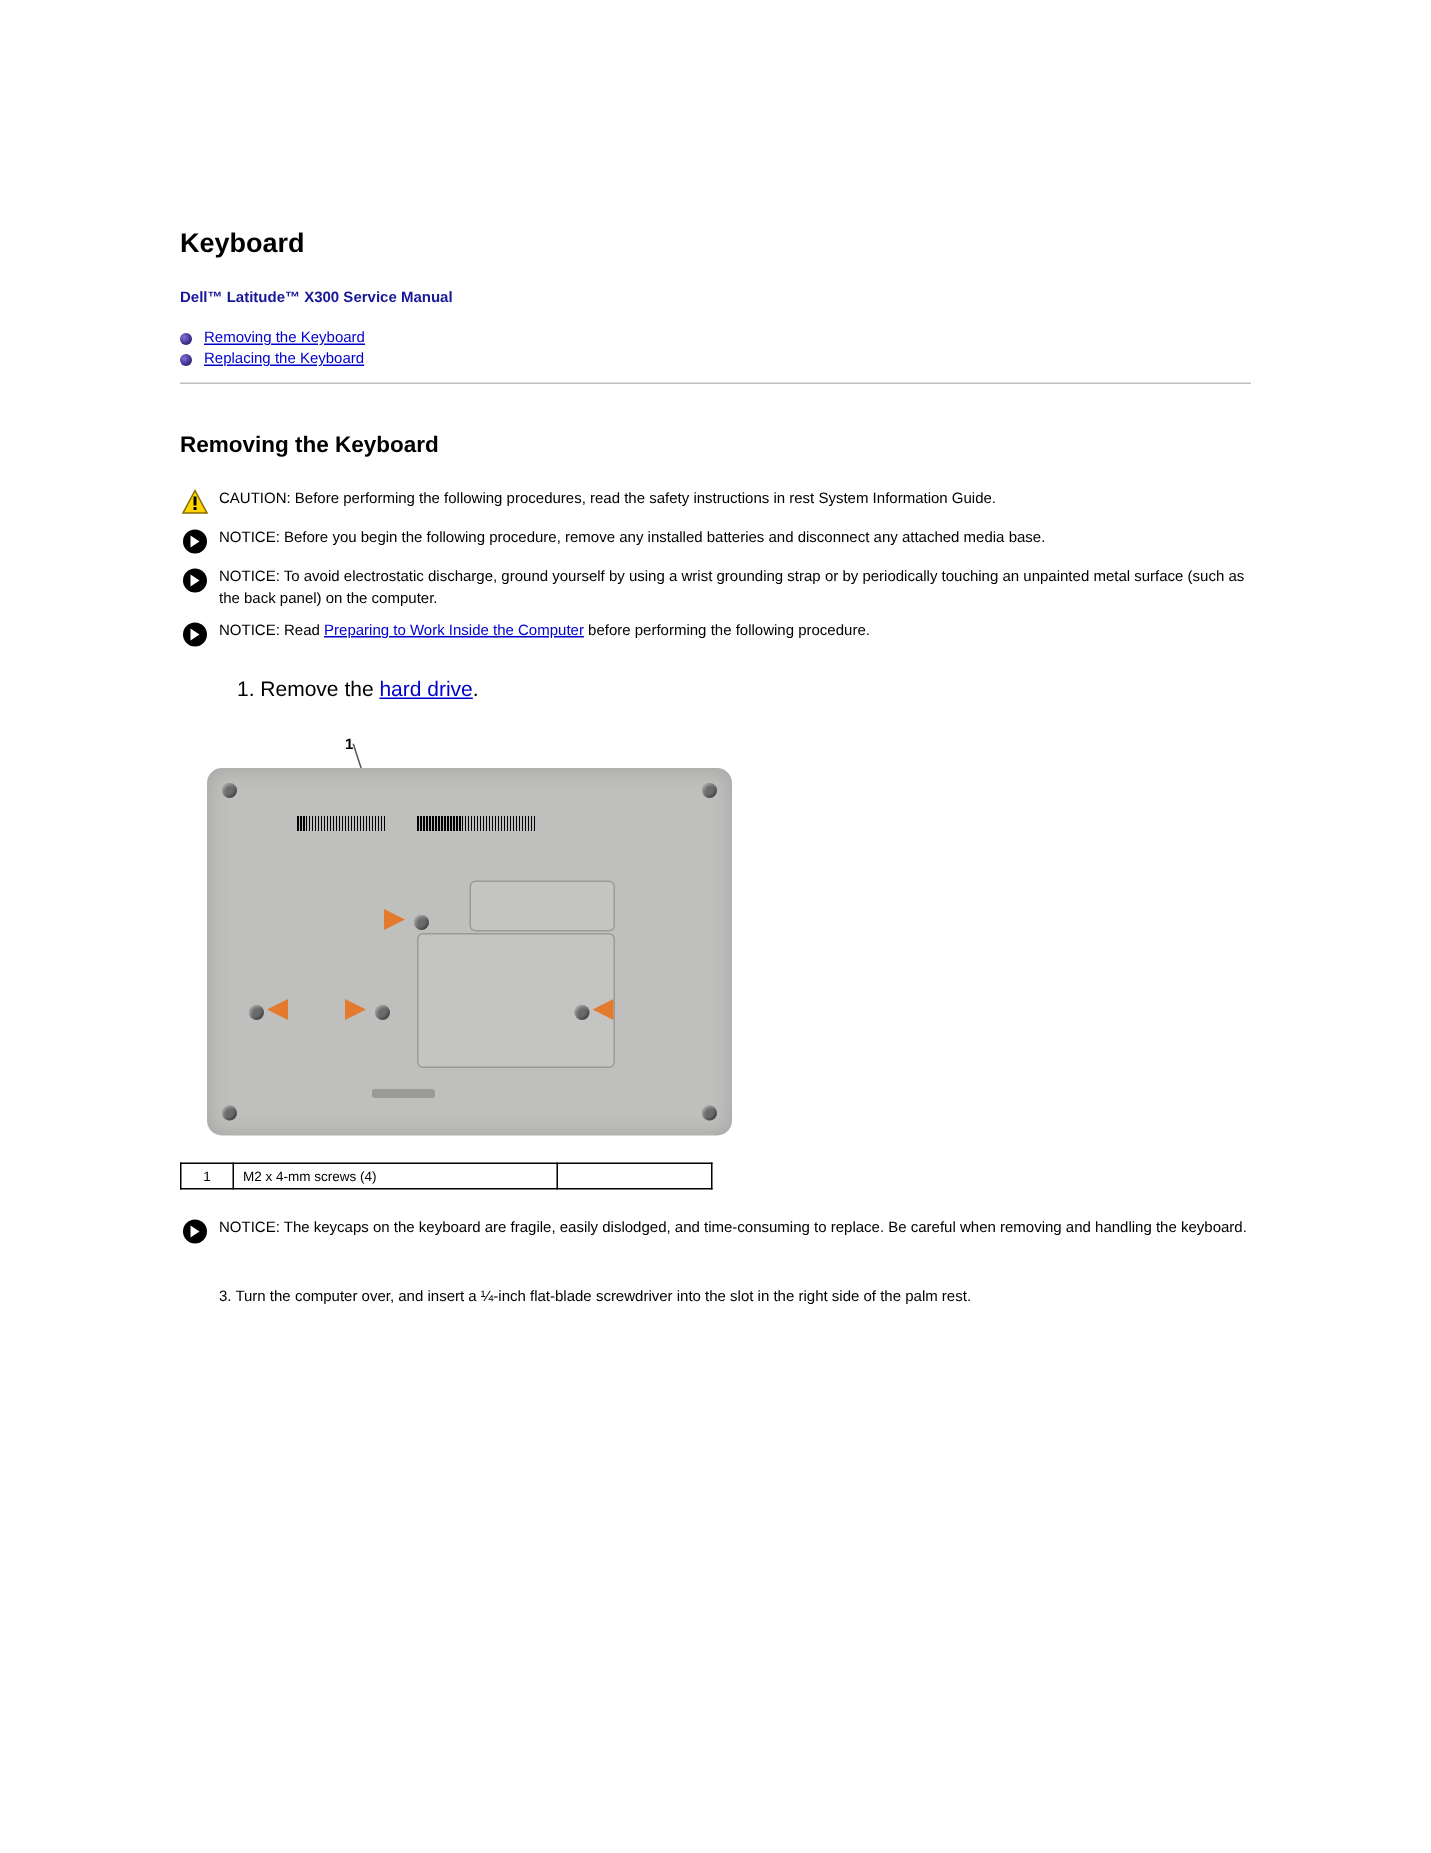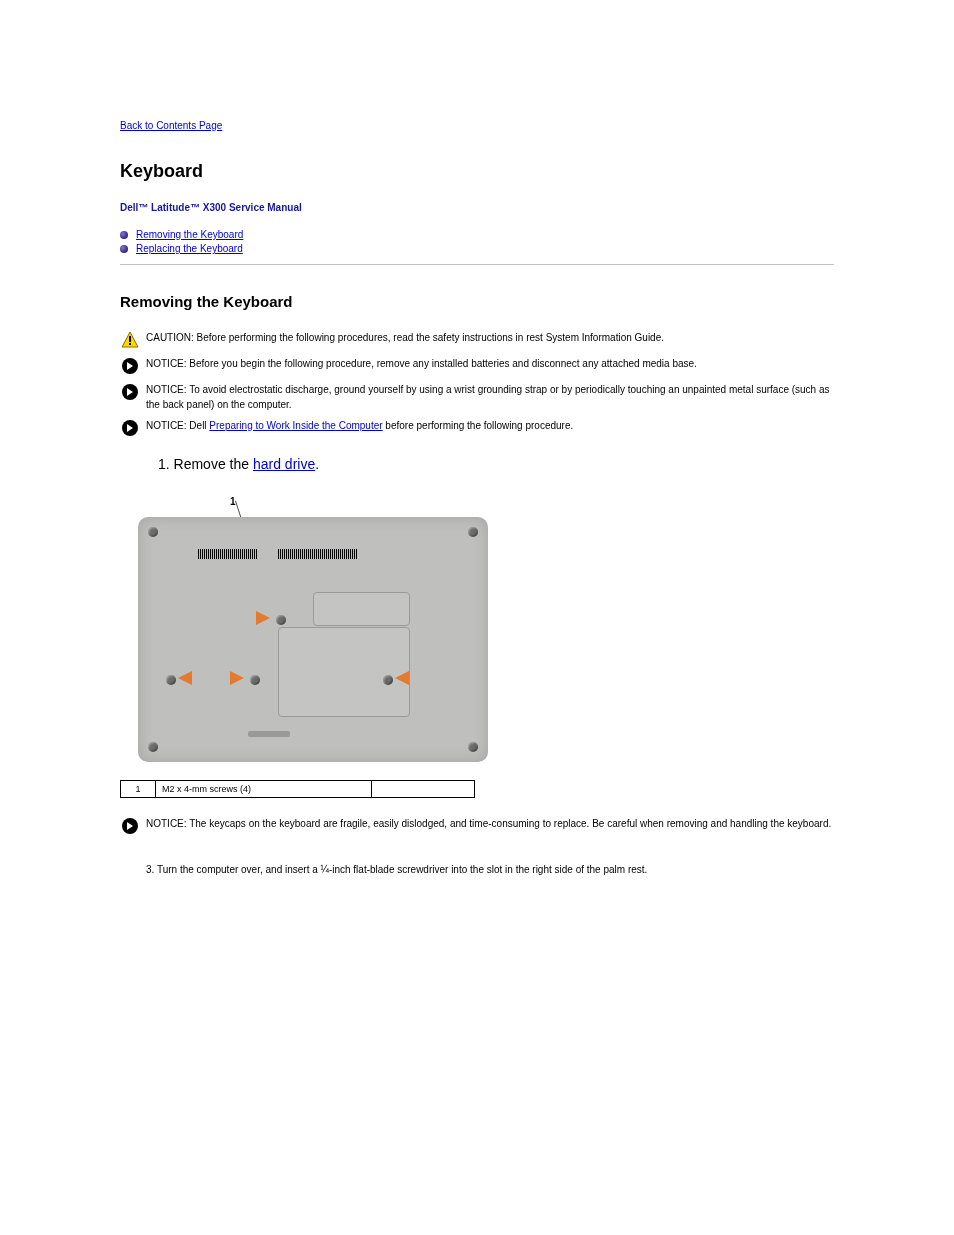--- a/index.html
+++ b/index.html
@@ -53,21 +53,21 @@
     top: 2px;
   }
   hr.sep {
     border: none;
     border-top: 1px solid #c0c0c0;
     margin: 10px 0 28px 0;
   }
   .heading2 {
     font-size: 15px;
     font-weight: bold;
-    margin: 15px 0 20px 0;
+    margin: 32px 0 20px 0;
   }
   .callout {
     display: flex;
     align-items: flex-start;
     margin-bottom: 6px;
   }
   .callout .icon {
     width: 20px;
     height: 20px;
     flex: 0 0 auto;
@@ -179,23 +179,20 @@
     font-size: 10px;
     margin: 14px 0 12px 26px;
     line-height: 1.5;
   }
 </style>
 </head>
 <body>
 
 <div class="page">
 
-  <div class="back-link">
-    <span class="link">Back to Contents Page</span>
-  </div>
 
   <div class="heading2" style="font-size:18px;">Keyboard</div>
 
   <div class="title-line">Dell™ Latitude™ X300 Service Manual</div>
 
   <ul class="bullet-list">
     <li><span class="link">Removing the Keyboard</span></li>
     <li><span class="link">Replacing the Keyboard</span></li>
   </ul>
 
@@ -245,21 +242,21 @@
 
   <div class="callout">
     <span class="icon icon-notice">
       <svg width="20" height="20" viewBox="0 0 20 20">
         <circle cx="10" cy="10" r="8" fill="#000"></circle>
         <polygon points="7,6 13,10 7,14" fill="#fff"></polygon>
       </svg>
     </span>
     <span class="text">
       <b>NOTICE:</b>
-      <span>Dell </span><a>Preparing to Work Inside the Computer</a><span> before performing the following procedure.</span>
+      <span>Read </span><a>Preparing to Work Inside the Computer</a><span> before performing the following procedure.</span>
     </span>
   </div>
 
   <div style="height:6px"></div>
 
   <div class="step-text">
     <span>1. Remove the </span><a>hard drive</a><span>.</span>
   </div>
 
 

